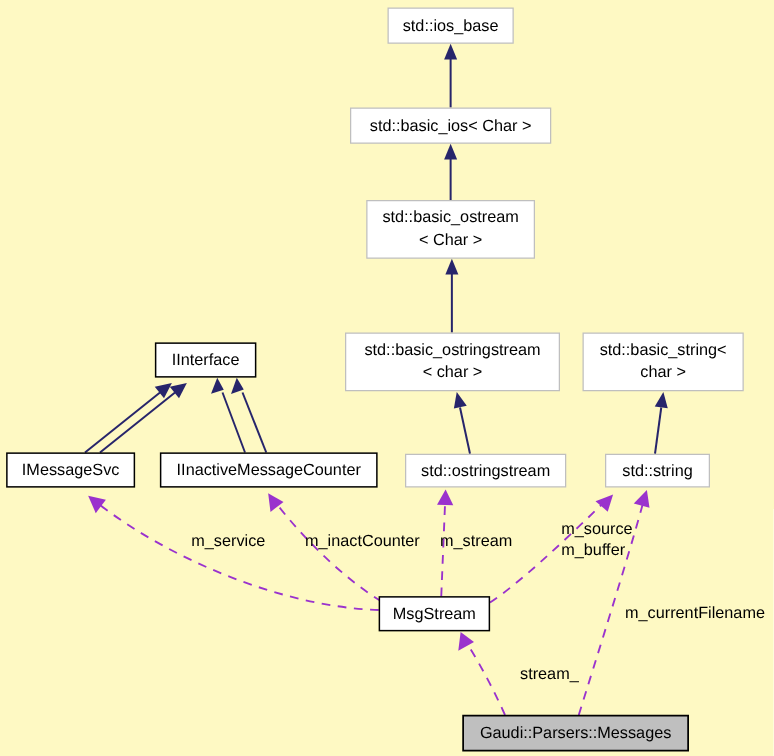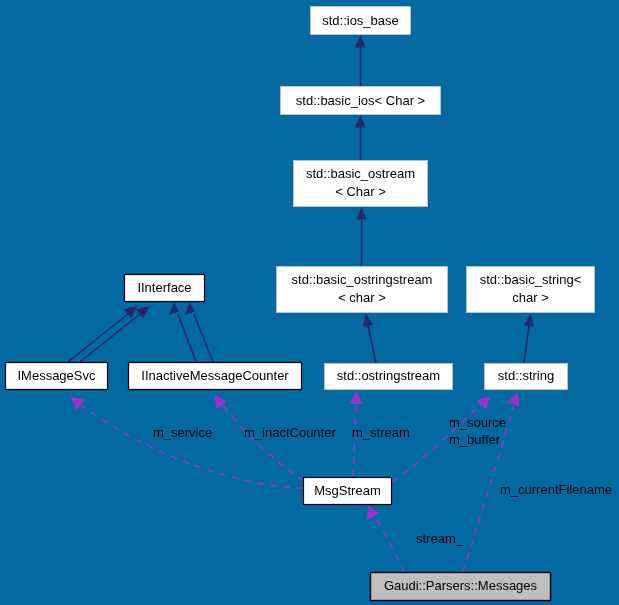--- a/index.html
+++ b/index.html
@@ -4,21 +4,21 @@
 <style>
   html, body {
     margin: 0;
     padding: 0;
     background: #ffffff;
   }
   #diagram-root {
     position: relative;
     width: 619px;
     height: 605px;
-    background: #0369a1;
+    background: #fef9c3;
     font-family: "Liberation Sans", sans-serif;
     overflow: hidden;
   }
   svg#graph {
     position: absolute;
     left: 0;
     top: 0;
     width: 619px;
     height: 605px;
   }

